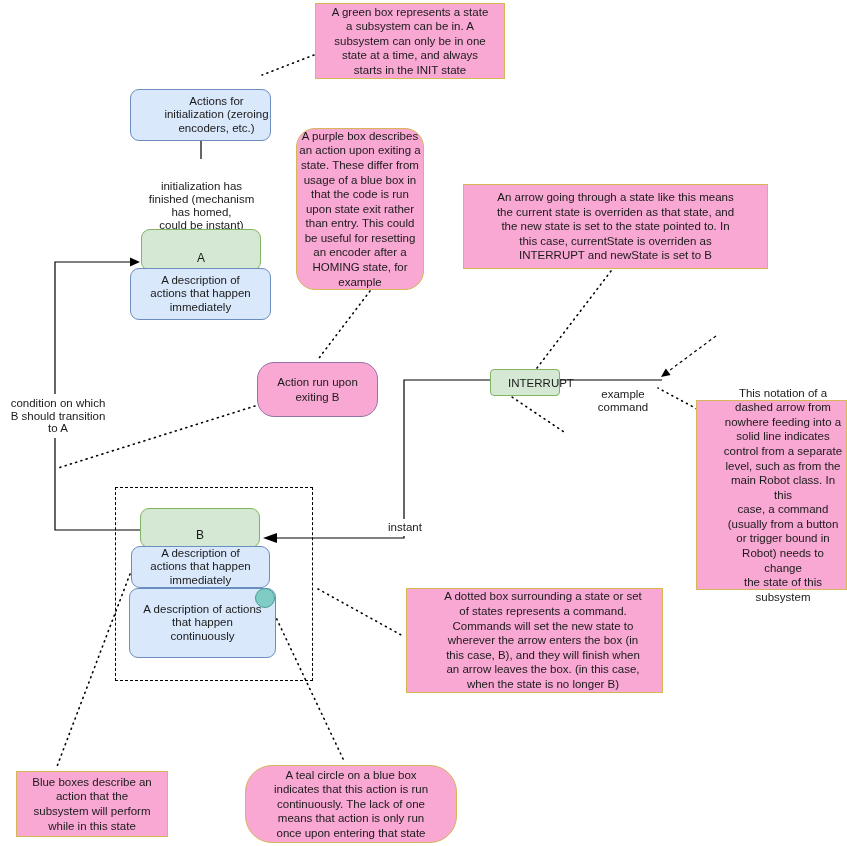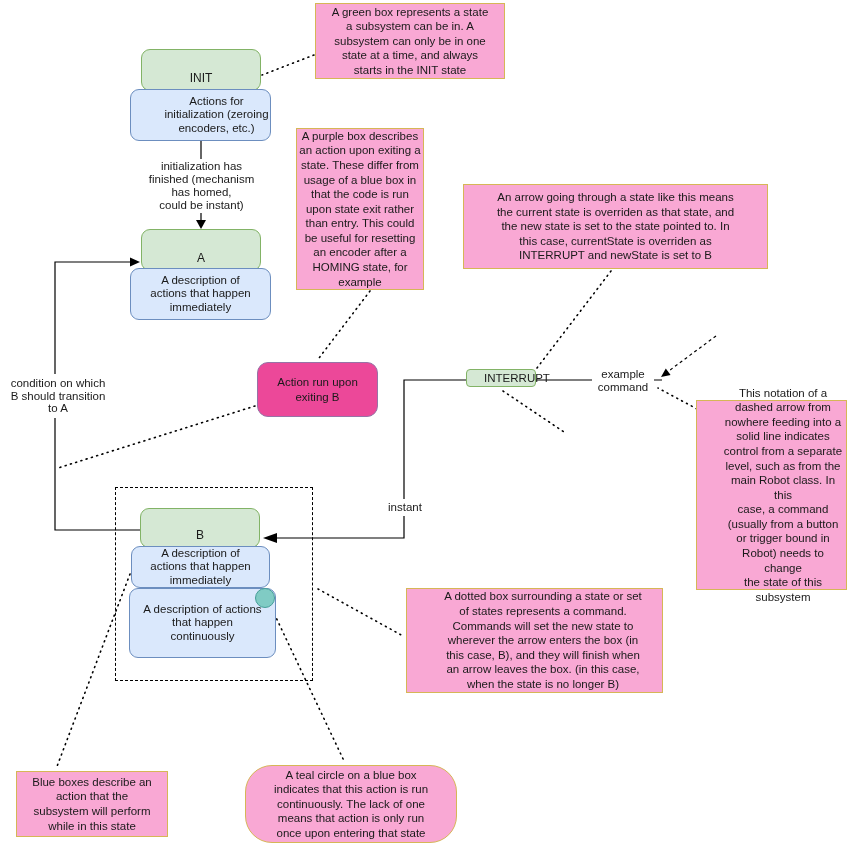--- a/index.html
+++ b/index.html
@@ -14,38 +14,38 @@
     background:#d5e8d4; border:1px solid #82b366; border-radius:9px;
     display:flex; align-items:flex-end; justify-content:center;
     font-size:12px; padding-bottom:5px;
   }
   .action {
     background:#dae8fc; border:1px solid #6c8ebf; border-radius:9px;
     display:flex; align-items:center; justify-content:center;
     text-align:center; font-size:11.5px; line-height:1.18; white-space:pre-line;
   }
   .exitbox {
-    background:#ec4899; border:1px solid #9673a6; border-radius:11px;
+    background:#f9a8d4; border:1px solid #9673a6; border-radius:17px;
     display:flex; align-items:center; justify-content:center;
     text-align:center; font-size:11.5px; line-height:1.25; white-space:pre-line;
   }
   .interrupt {
     background:#d5e8d4; border:1px solid #82b366; border-radius:4px;
     display:flex; align-items:center; justify-content:center;
     font-size:11.5px; overflow:visible;
   }
   .note {
     background:#f9a8d4; border:1px solid #d6b656;
     display:flex; align-items:center; justify-content:center;
     text-align:center; font-size:11.5px; line-height:1.27; white-space:pre-line;
     padding:2px;
   }
   .linelabel {
     background:#ffffff; display:flex; align-items:center; justify-content:center;
-    text-align:center; font-size:11.5px; line-height:1.13; white-space:pre-line;
+    text-align:center; font-size:11.5px; line-height:1.13; white-space:pre-line;margin-top:20px;
   }
   .cmdbox { border:1px dashed #000; background:transparent; }
   .tealdot { background:#80cbc4; border:1px solid #459e98; border-radius:50%; }
 </style>
 </head>
 <body>
 
 <div id="canvas">
 
   <svg class="layer" viewBox="0 0 847 846" xmlns="http://www.w3.org/2000/svg">
@@ -68,23 +68,20 @@
       <path d="M697,409 L658,388"></path>
       <path d="M318,589 L403,636"></path>
       <path d="M130,574 L56,769"></path>
       <path d="M272,609 L345,763"></path>
       <path d="M255,406 L58,468"></path>
     </g>
   </svg>
 
   <div class="abs cmdbox" style="left:115px; top:487px; width:198px; height:194px;"></div>
 
-  <div class="abs state" style="left:141px; top:49px; width:120px; height:42px;">
-    <span>INIT</span>
-  </div>
   <div class="abs action" style="left:130px; top:89px; width:141px; height:52px;padding-left:32px;">
     <span>Actions for
 initialization (zeroing
 encoders, etc.)</span>
   </div>
 
   <div class="abs linelabel" style="left:130px; top:160px; width:143px; height:52px;">
     <span>initialization has
 finished (mechanism
 has homed,
@@ -104,21 +101,21 @@
     <span>condition on which
 B should transition
 to A</span>
   </div>
 
   <div class="abs exitbox" style="left:257px; top:362px; width:121px; height:55px;">
     <span>Action run upon
 exiting B</span>
   </div>
 
-  <div class="abs interrupt" style="left:466px; top:369px; width:70px; height:18px;padding-left:32px;">
+  <div class="abs interrupt" style="left:490px; top:369px; width:70px; height:27px;padding-left:32px;">
     <span>INTERRUPT</span>
   </div>
 
   <div class="abs linelabel" style="left:592px; top:365px; width:62px; height:32px;">
     <span>example
 command</span>
   </div>
 
   <div class="abs linelabel" style="left:382px; top:499px; width:46px; height:17px;">
     <span>instant</span>
@@ -139,21 +136,21 @@
   </div>
   <div class="abs tealdot" style="left:255px; top:588px; width:20px; height:20px;"></div>
 
   <div class="abs note" style="left:315px; top:3px; width:190px; height:76px;">
     <span>A green box represents a state
 a subsystem can be in. A
 subsystem can only be in one
 state at a time, and always
 starts in the INIT state</span>
   </div>
-  <div class="abs note" style="left:296px; top:128px; width:128px; height:162px;">
+  <div class="abs note" style="left:296px; top:128px; width:128px; height:162px;border-radius:19px;">
     <span>A purple box describes
 an action upon exiting a
 state. These differ from
 usage of a blue box in
 that the code is run
 upon state exit rather
 than entry. This could
 be useful for resetting
 an encoder after a
 HOMING state, for

